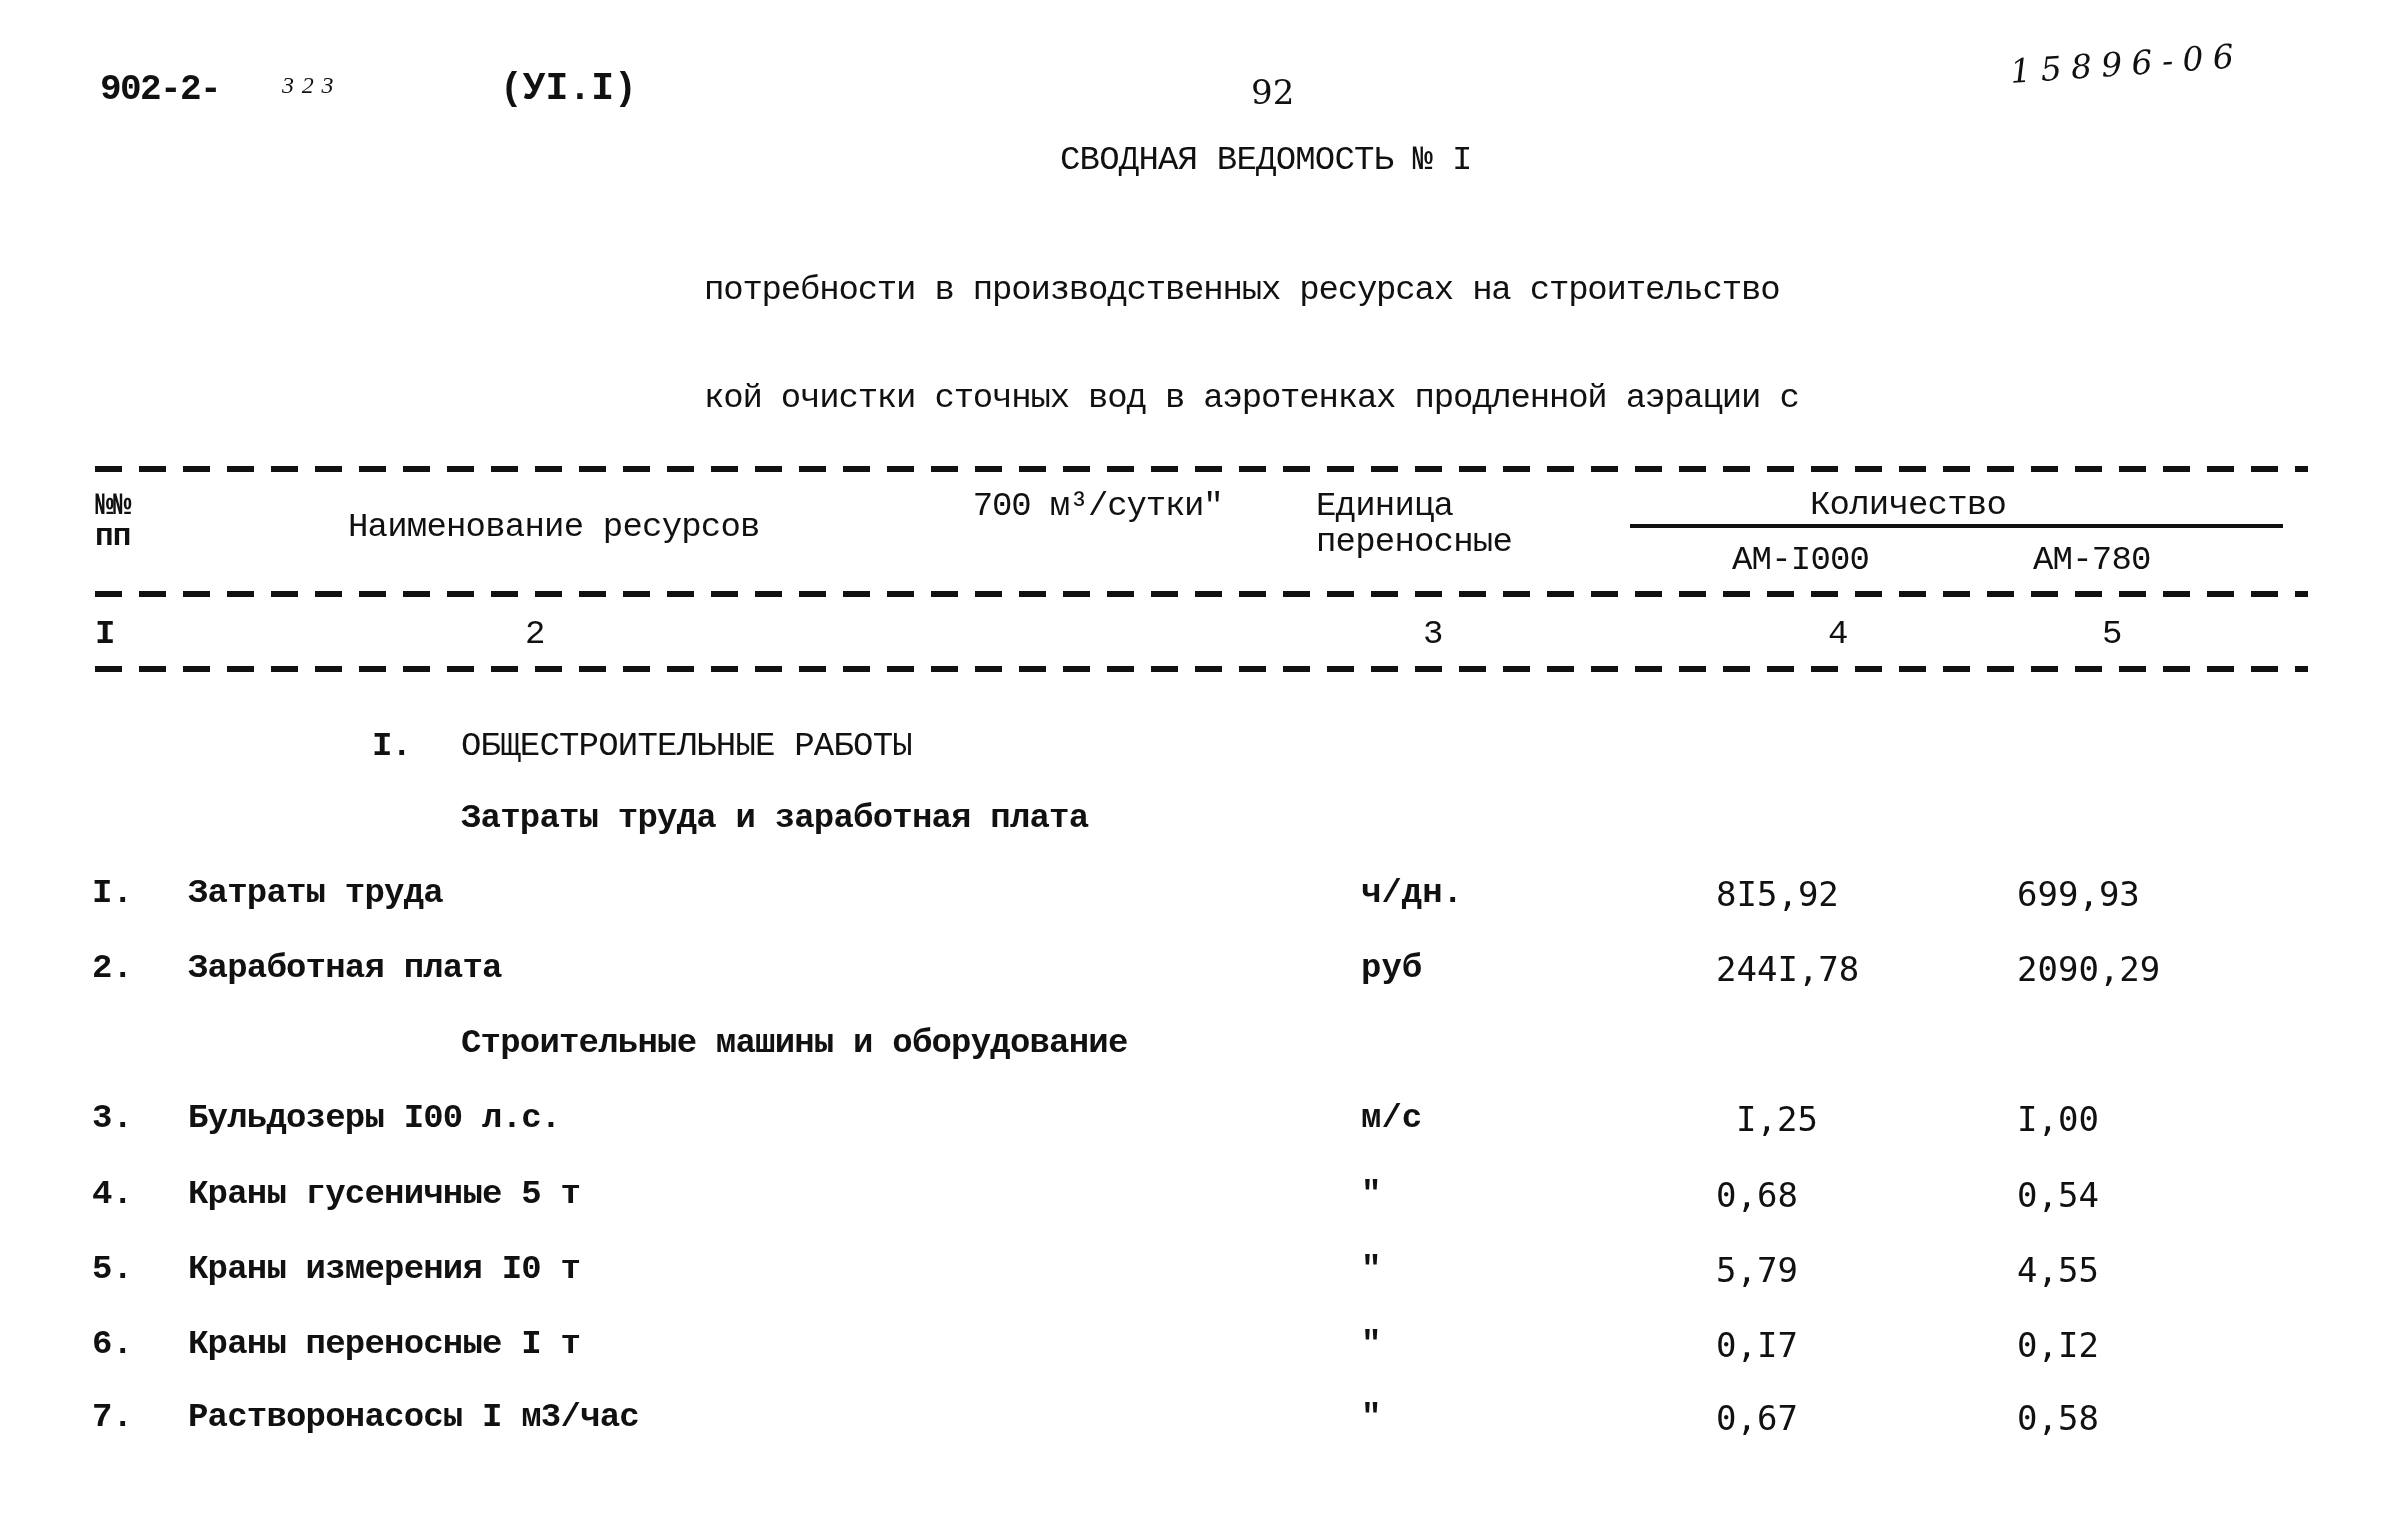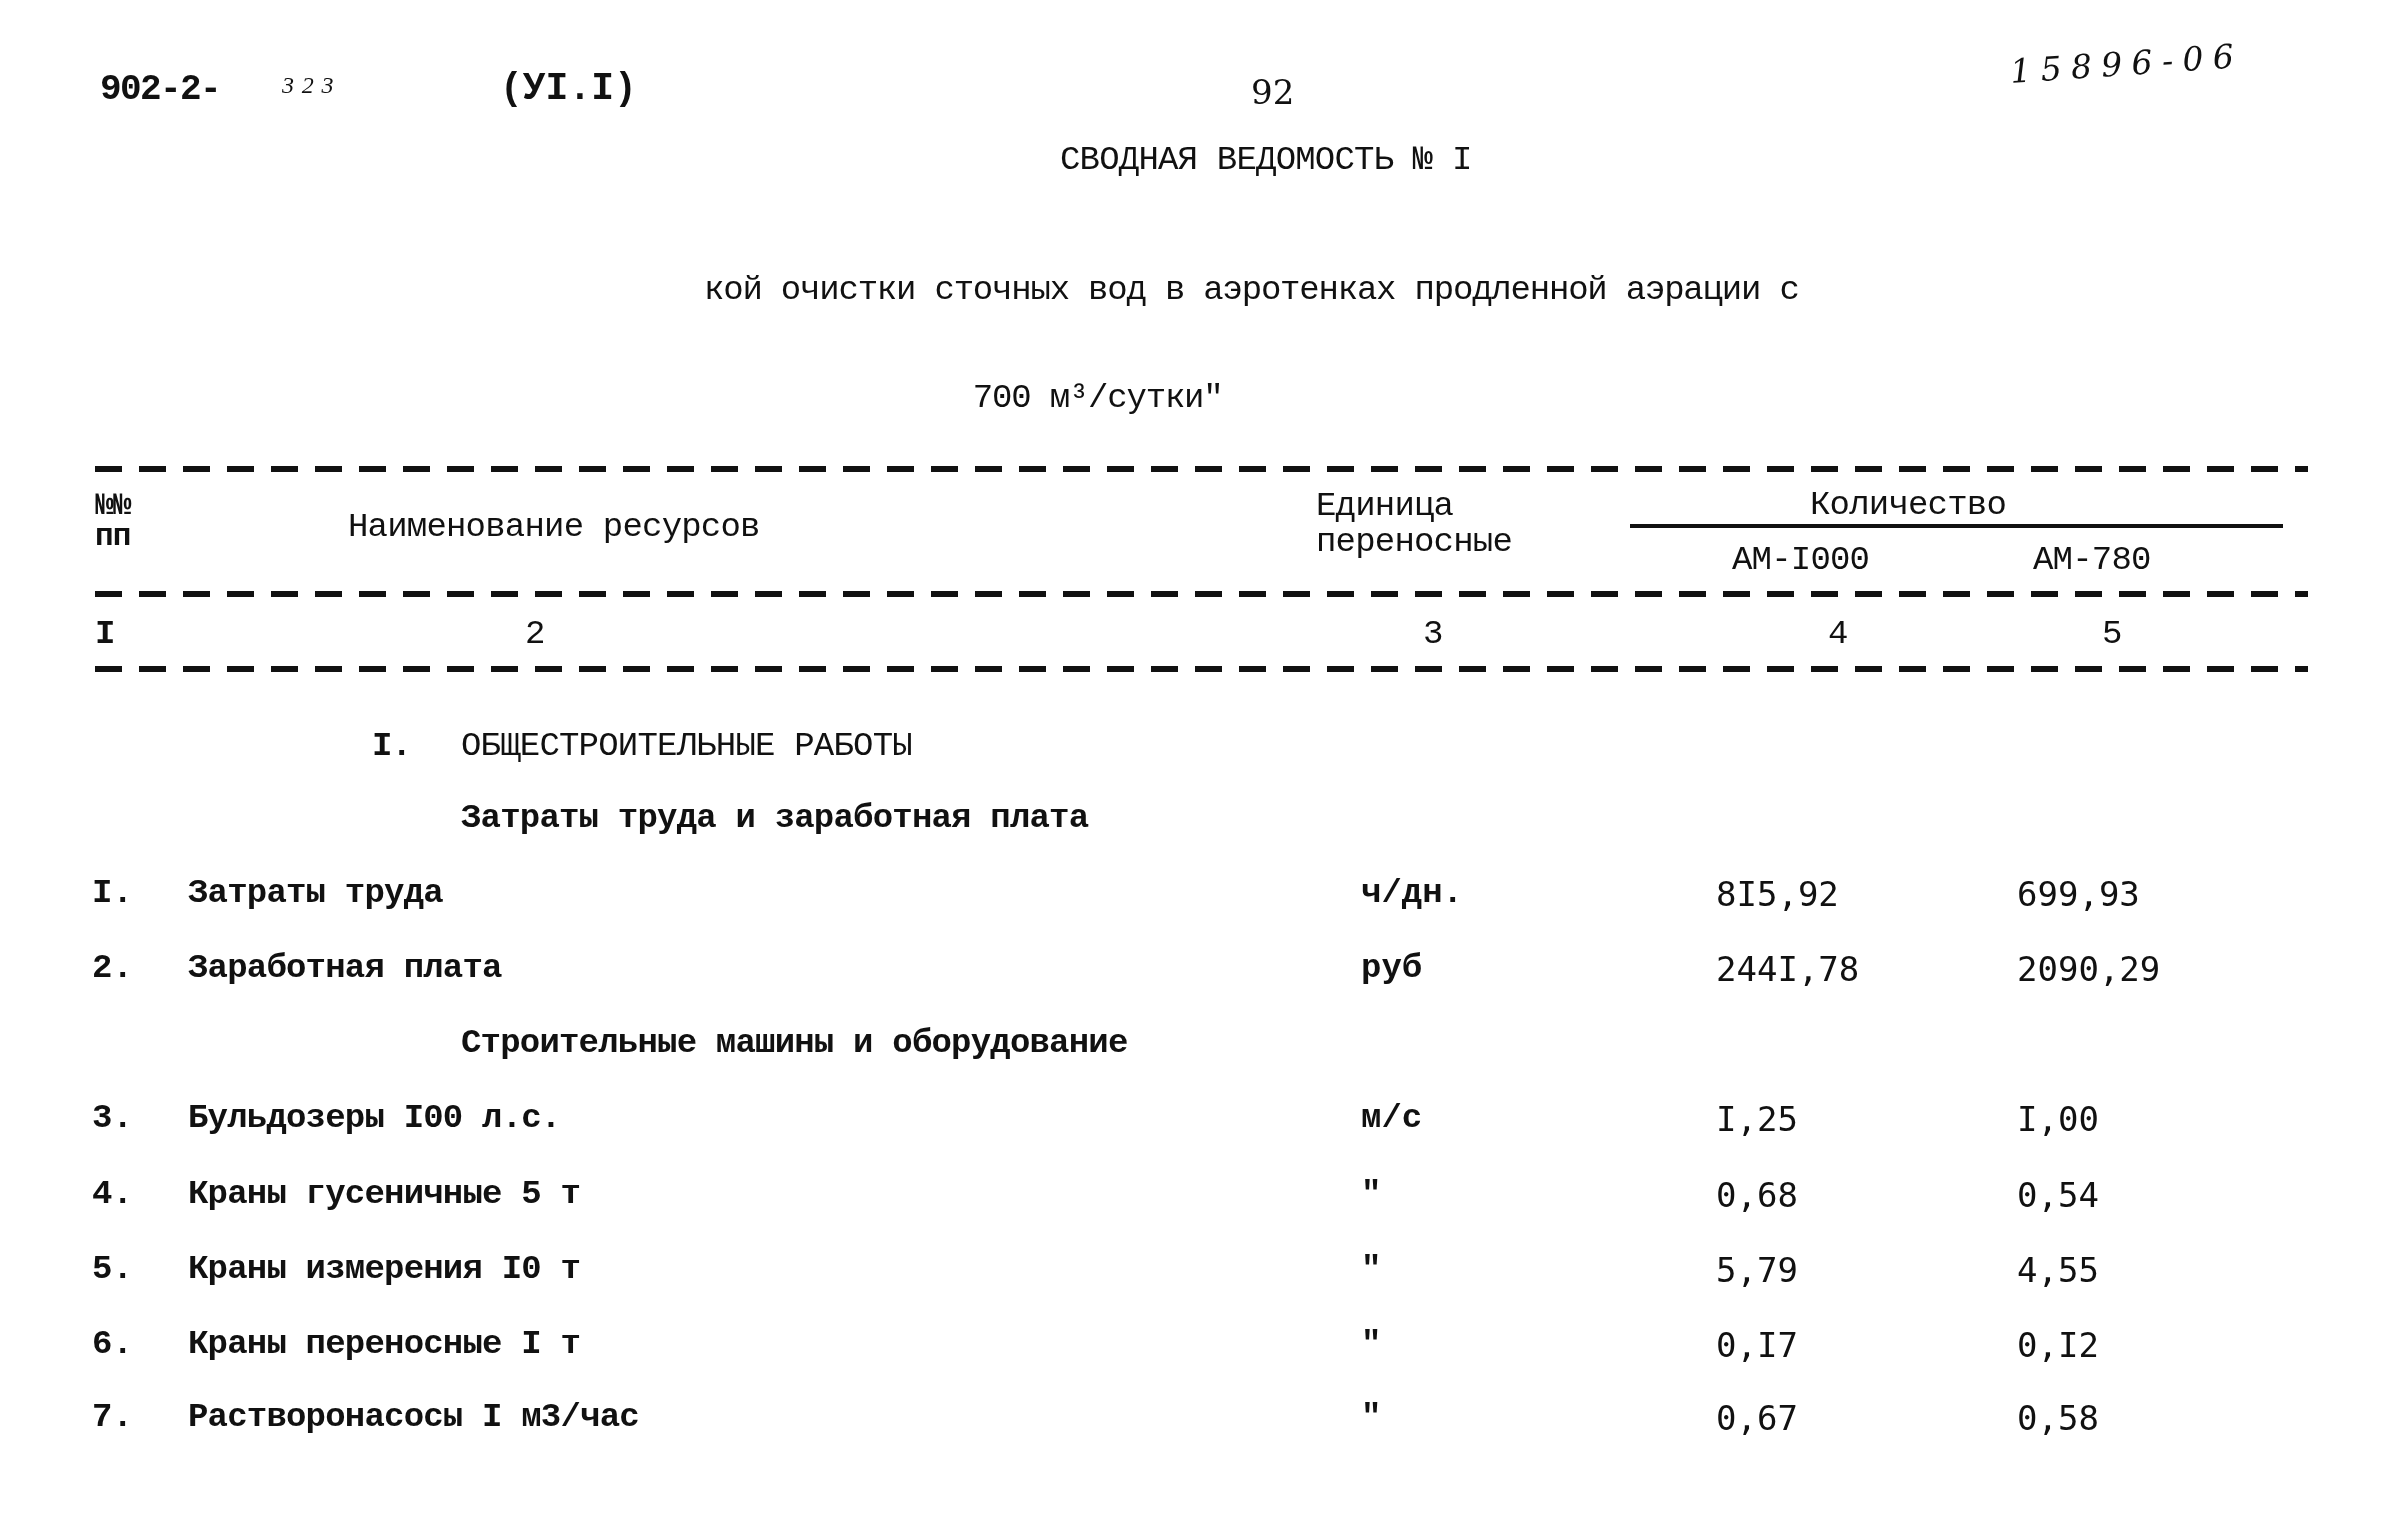--- a/index.html
+++ b/index.html
@@ -34,20 +34,21 @@
 <body>
 
 <div class="abs code-left">902-2-</div>
 <div class="abs code-hand">323</div>
 <div class="abs vol">(УI.I)</div>
 <div class="abs page-num">92</div>
 <div class="abs ref-num">15896-06</div>
 
 <div class="abs doc-title">СВОДНАЯ ВЕДОМОСТЬ № I</div>
 <div class="abs subtitle">
+  <div>потребности в производственных ресурсах на строительство</div>
   <div>кой очистки сточных вод в аэротенках продленной аэрации с</div>
   <div>              700 м³/сутки"</div>
 </div>
 
 <div class="dash-line" style="top:466px;"></div>
 
 <div class="abs th bold" style="left:95px; top:490px; line-height:31px; font-size:31px;">
   <div>№№</div>
   <div>пп</div>
 </div>
@@ -90,21 +91,21 @@
   <div class="row-v1" style="top:949px;">244I,78</div>
   <div class="row-v2" style="top:949px;">2090,29</div>
 </div>
 
 <div class="abs section bold" style="left:461px; top:1024px;">Строительные машины и оборудование</div>
 
 <div>
   <div class="row-num" style="top:1099px;">3.</div>
   <div class="row-name" style="top:1099px;">Бульдозеры I00 л.с.</div>
   <div class="row-unit" style="top:1099px;">м/с</div>
-  <div class="row-v1" style="top:1099px;">I,25</div>
+  <div class="row-v1" style="top:1099px;margin-left:20px;">I,25</div>
   <div class="row-v2" style="top:1099px;">I,00</div>
 </div>
 <div>
   <div class="row-num" style="top:1175px;">4.</div>
   <div class="row-name" style="top:1175px;">Краны гусеничные 5 т</div>
   <div class="row-unit" style="top:1175px;">"</div>
   <div class="row-v1" style="top:1175px;">0,68</div>
   <div class="row-v2" style="top:1175px;">0,54</div>
 </div>
 <div>

